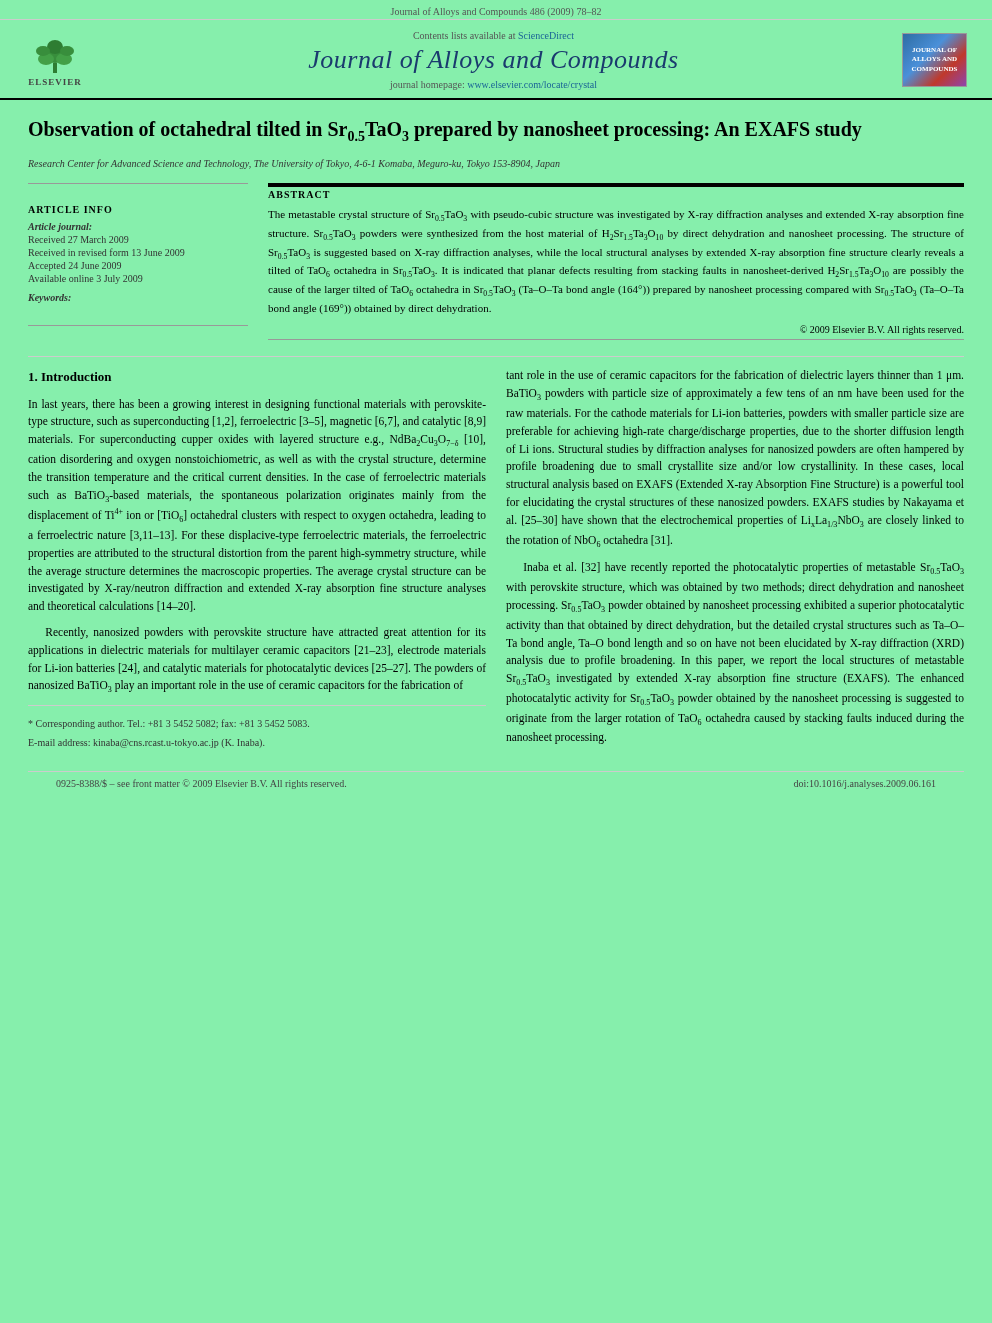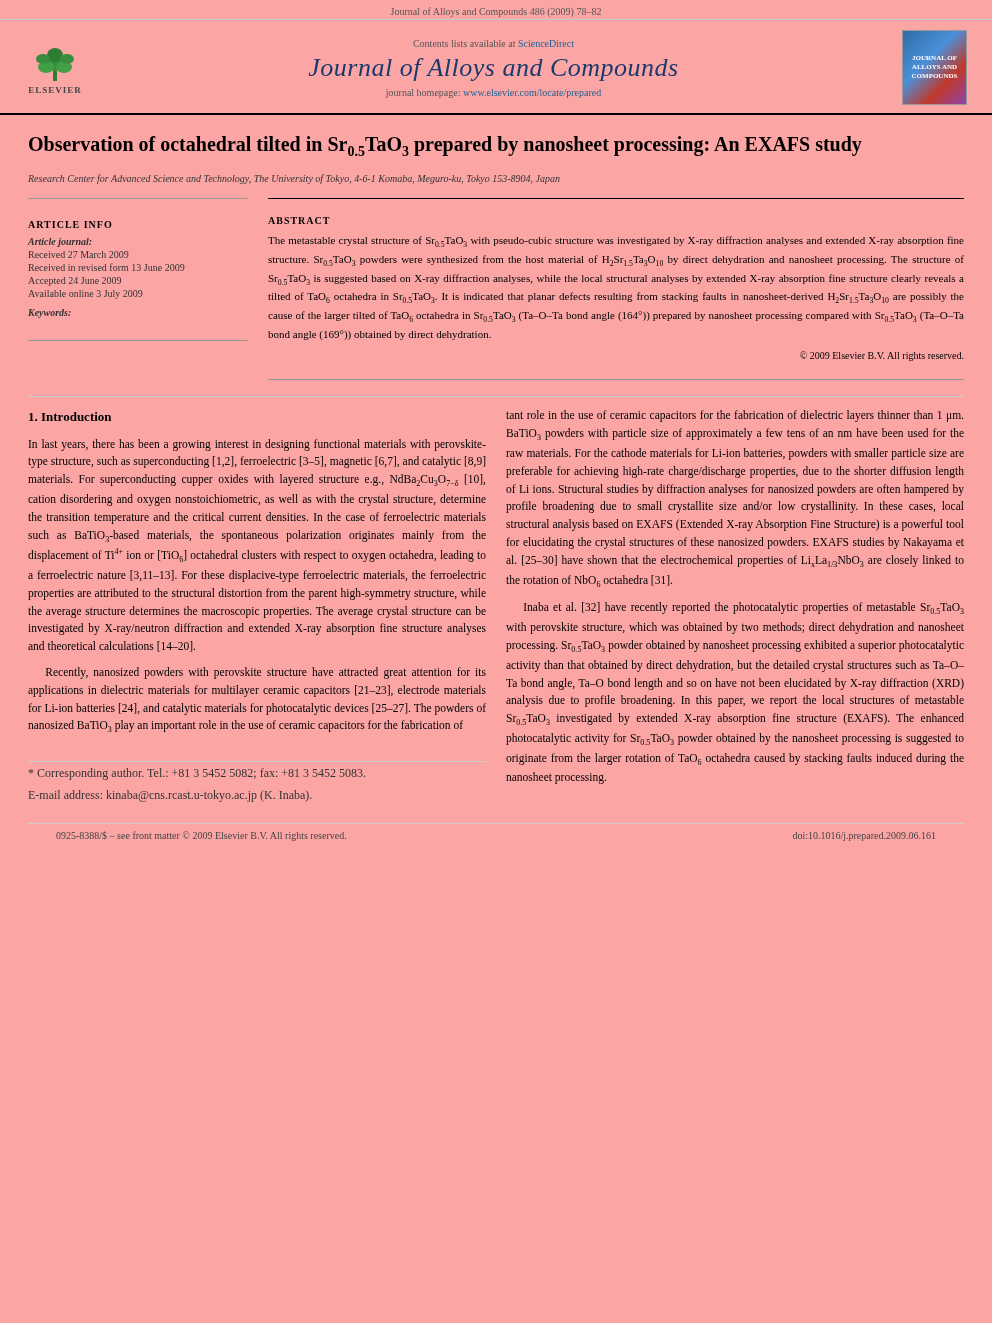--- a/index.html
+++ b/index.html
@@ -8,21 +8,21 @@
       font-family: 'Times New Roman', Times, serif;
       font-size: 13px;
       color: #000;
       width: 992px;
       min-height: 1323px;
     }
 
     .page-wrapper {
       width: 992px;
       min-height: 1323px;
-      background: #fca5a5;
+      background: #86efac;
       padding: 0;
     }
 
     
     .journal-meta-bar {
       text-align: center;
       font-size: 10px;
       color: #555;
       padding: 6px 0 2px;
       border-bottom: 1px solid #ccc;
@@ -98,21 +98,21 @@
 
     .banner-right {
       width: 75px;
       display: flex;
       align-items: center;
       justify-content: center;
     }
 
     .journal-cover {
       width: 65px;
-      height: 75px;
+      height: 54px;
       background: linear-gradient(135deg, #2e6da4 0%, #4a90d9 40%, #c0392b 70%, #8e44ad 100%);
       border: 1px solid #999;
       display: flex;
       flex-direction: column;
       align-items: center;
       justify-content: center;
       font-size: 7px;
       color: white;
       font-weight: bold;
       text-align: center;
@@ -202,23 +202,23 @@
     }
 
     .keywords-list {
       font-size: 10px;
       color: #333;
       line-height: 1.6;
     }
 
     
     .abstract-section {
-      border-top: 1px solid #000000;
+      border-top: 4px solid #000000;
       border-bottom: 1px solid #999;
-      padding: 16px 0;
+      padding: 2px 0;
     }
 
     .abstract-text {
       font-size: 11px;
       line-height: 1.5;
       color: #000;
       text-align: justify;
     }
 
     .abstract-text .copyright {
@@ -260,23 +260,23 @@
       text-indent: 1.5em;
     }
 
     .body-col p:first-of-type {
       text-indent: 0;
     }
 
     
     .footnote-area {
       border-top: 1px solid #ccc;
-      margin-top: 24px;
-      padding-top: 2px;
-      font-size: 12px;
+      margin-top: 8px;
+      padding-top: 10px;
+      font-size: 10px;
       color: #333;
     }
 
     .footnote-item {
       margin-bottom: 3px;
     }
 
     
     .bottom-bar {
       margin-top: 16px;
@@ -319,21 +319,21 @@
     </div>
 
     <div class="banner-center">
       <div class="sciencedirect-line">
         <span>Contents lists available at</span>
         <span class="sciencedirect-link">ScienceDirect</span>
       </div>
       <div class="journal-title-banner">Journal of Alloys and Compounds</div>
       <div class="journal-homepage-line">
         <span>journal homepage:</span>
-        <span class="journal-homepage-link">www.elsevier.com/locate/prepared</span>
+        <span class="journal-homepage-link">www.elsevier.com/locate/crystal</span>
       </div>
     </div>
 
     <div class="banner-right">
       <div class="journal-cover">
         <span style="white-space:pre-line;font-size:7px;line-height:1.3;">JOURNAL OF
 ALLOYS AND
 COMPOUNDS</span>
       </div>
     </div>
@@ -401,17 +401,17 @@
           tant role in the use of ceramic capacitors for the fabrication of dielectric layers thinner than 1 μm. BaTiO<sub>3</sub> powders with particle size of approximately a few tens of an nm have been used for the raw materials. For the cathode materials for Li-ion batteries, powders with smaller particle size are preferable for achieving high-rate charge/discharge properties, due to the shorter diffusion length of Li ions. Structural studies by diffraction analyses for nanosized powders are often hampered by profile broadening due to small crystallite size and/or low crystallinity. In these cases, local structural analysis based on EXAFS (Extended X-ray Absorption Fine Structure) is a powerful tool for elucidating the crystal structures of these nanosized powders. EXAFS studies by Nakayama et al. [25–30] have shown that the electrochemical properties of Li<sub>x</sub>La<sub>1/3</sub>NbO<sub>3</sub> are closely linked to the rotation of NbO<sub>6</sub> octahedra [31].
         </p>
         <p>
           Inaba et al. [32] have recently reported the photocatalytic properties of metastable Sr<sub>0.5</sub>TaO<sub>3</sub> with perovskite structure, which was obtained by two methods; direct dehydration and nanosheet processing. Sr<sub>0.5</sub>TaO<sub>3</sub> powder obtained by nanosheet processing exhibited a superior photocatalytic activity than that obtained by direct dehydration, but the detailed crystal structures such as Ta–O–Ta bond angle, Ta–O bond length and so on have not been elucidated by X-ray diffraction (XRD) analysis due to profile broadening. In this paper, we report the local structures of metastable Sr<sub>0.5</sub>TaO<sub>3</sub> investigated by extended X-ray absorption fine structure (EXAFS). The enhanced photocatalytic activity for Sr<sub>0.5</sub>TaO<sub>3</sub> powder obtained by the nanosheet processing is suggested to originate from the larger rotation of TaO<sub>6</sub> octahedra caused by stacking faults induced during the nanosheet processing.
         </p>
       </div>
     </div>
 
     <div class="bottom-bar">
       <span>0925-8388/$ – see front matter © 2009 Elsevier B.V. All rights reserved.</span>
-      <span>doi:10.1016/j.prepared.2009.06.161</span>
+      <span>doi:10.1016/j.analyses.2009.06.161</span>
     </div>
 
   </div>
 </div>
 
 </body></html>

